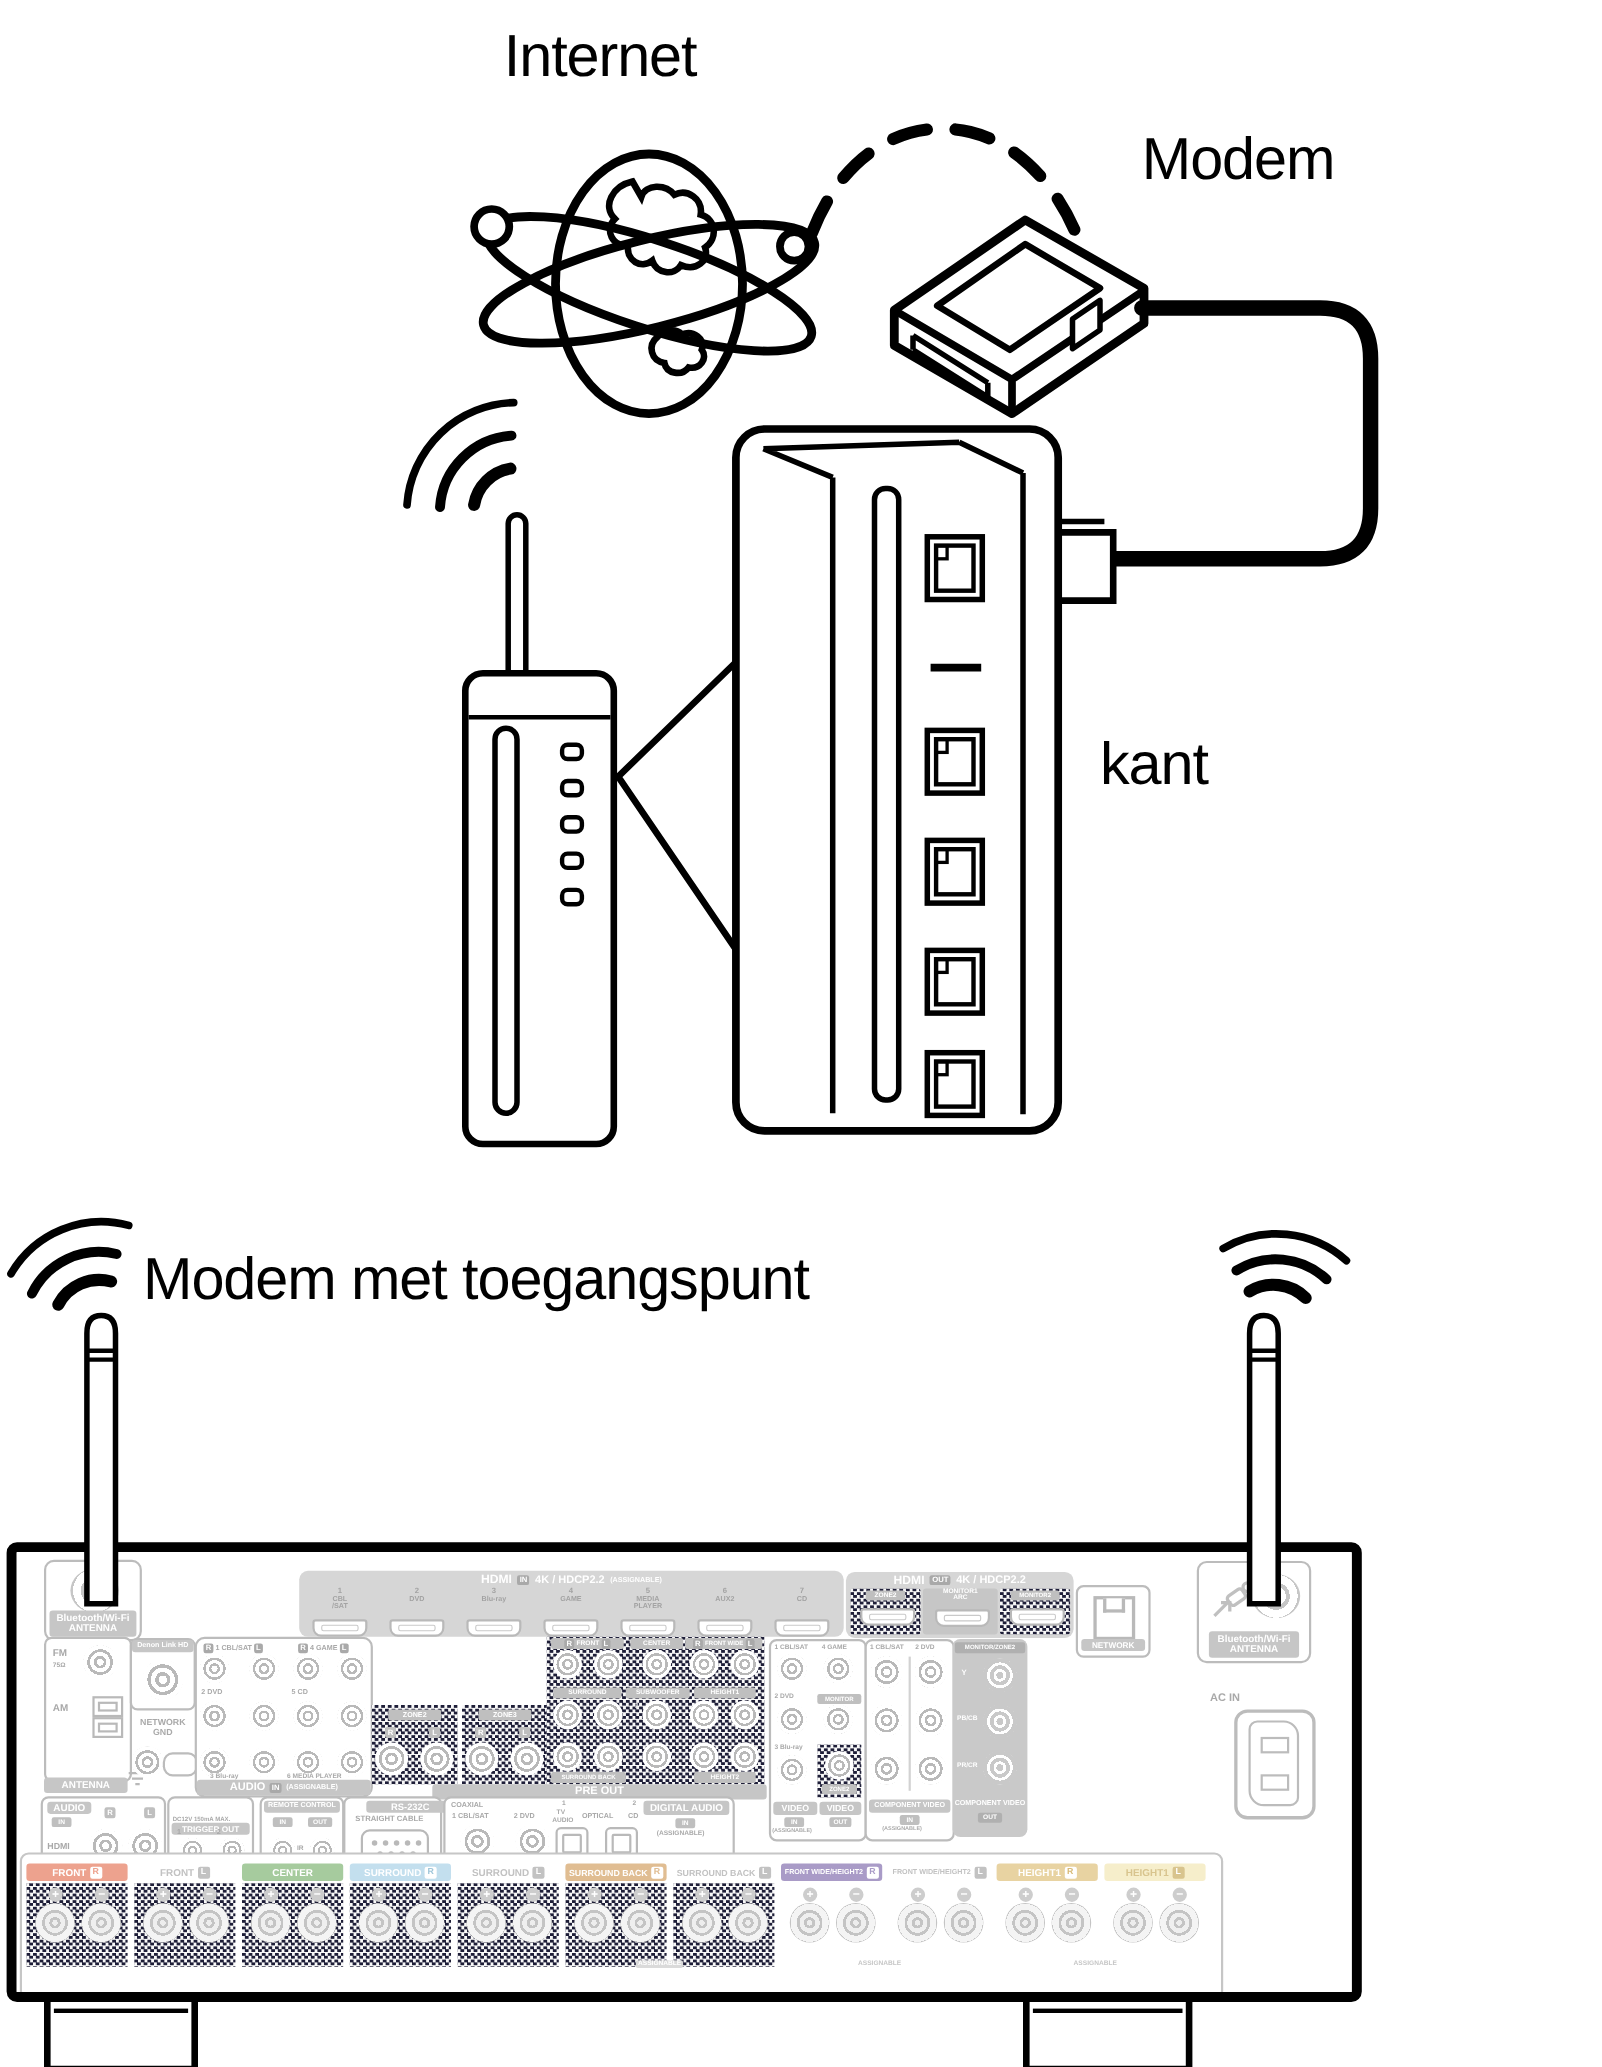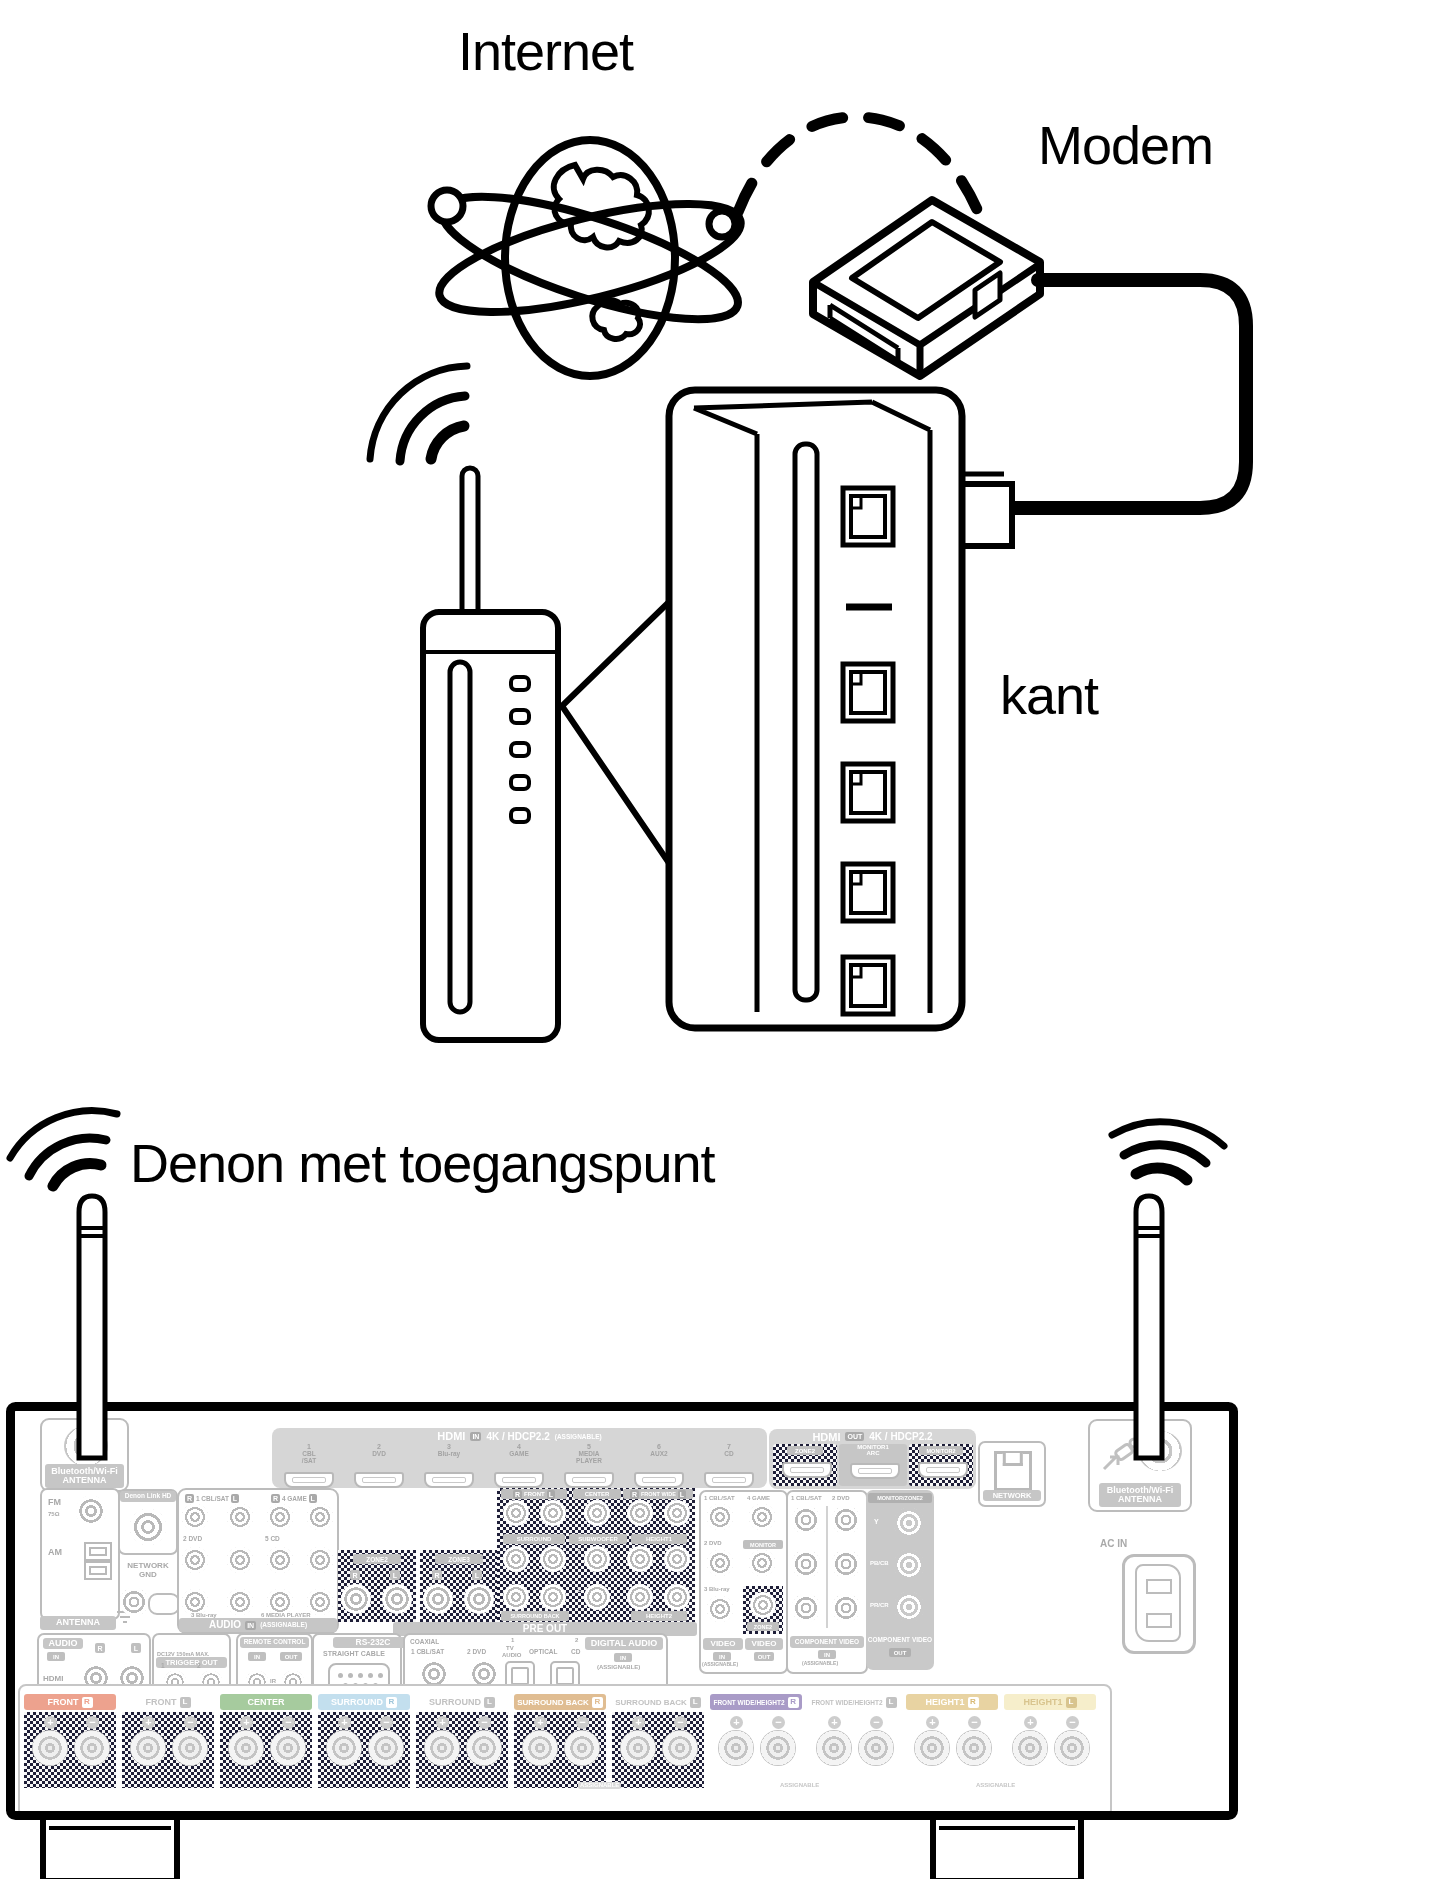--- a/index.html
+++ b/index.html
@@ -53,21 +53,21 @@
   #receiver{position:absolute;left:6px;top:1402px;width:1232px;height:418px;background:#fff;z-index:2;}
   .foot{position:absolute;border:6px solid #000;border-radius:5px;background:#fff;z-index:1;}
   .foot i{position:absolute;left:3px;right:3px;top:8px;height:4px;background:#000;}
 </style>
 </head>
 <body>
 
 <div class="biglab lab-layer" style="left:458px;top:12px;">Internet</div>
 <div class="biglab lab-layer" style="left:1038px;top:106px;">Modem</div>
 <div class="biglab lab-layer" style="left:1000px;top:578px;"><br><span>kant</span></div>
-<div class="biglab lab-layer" style="left:130px;top:1124px;">Denon met toegangspunt</div>
+<div class="biglab lab-layer" style="left:130px;top:1124px;">Modem met toegangspunt</div>
 
 <div class="foot" style="left:40px;top:1812px;width:128px;height:60px;">
     <i></i>
   </div>
 <div class="foot" style="left:930px;top:1812px;width:142px;height:60px;">
     <i></i>
   </div>
 
 <div id="receiver">
 

